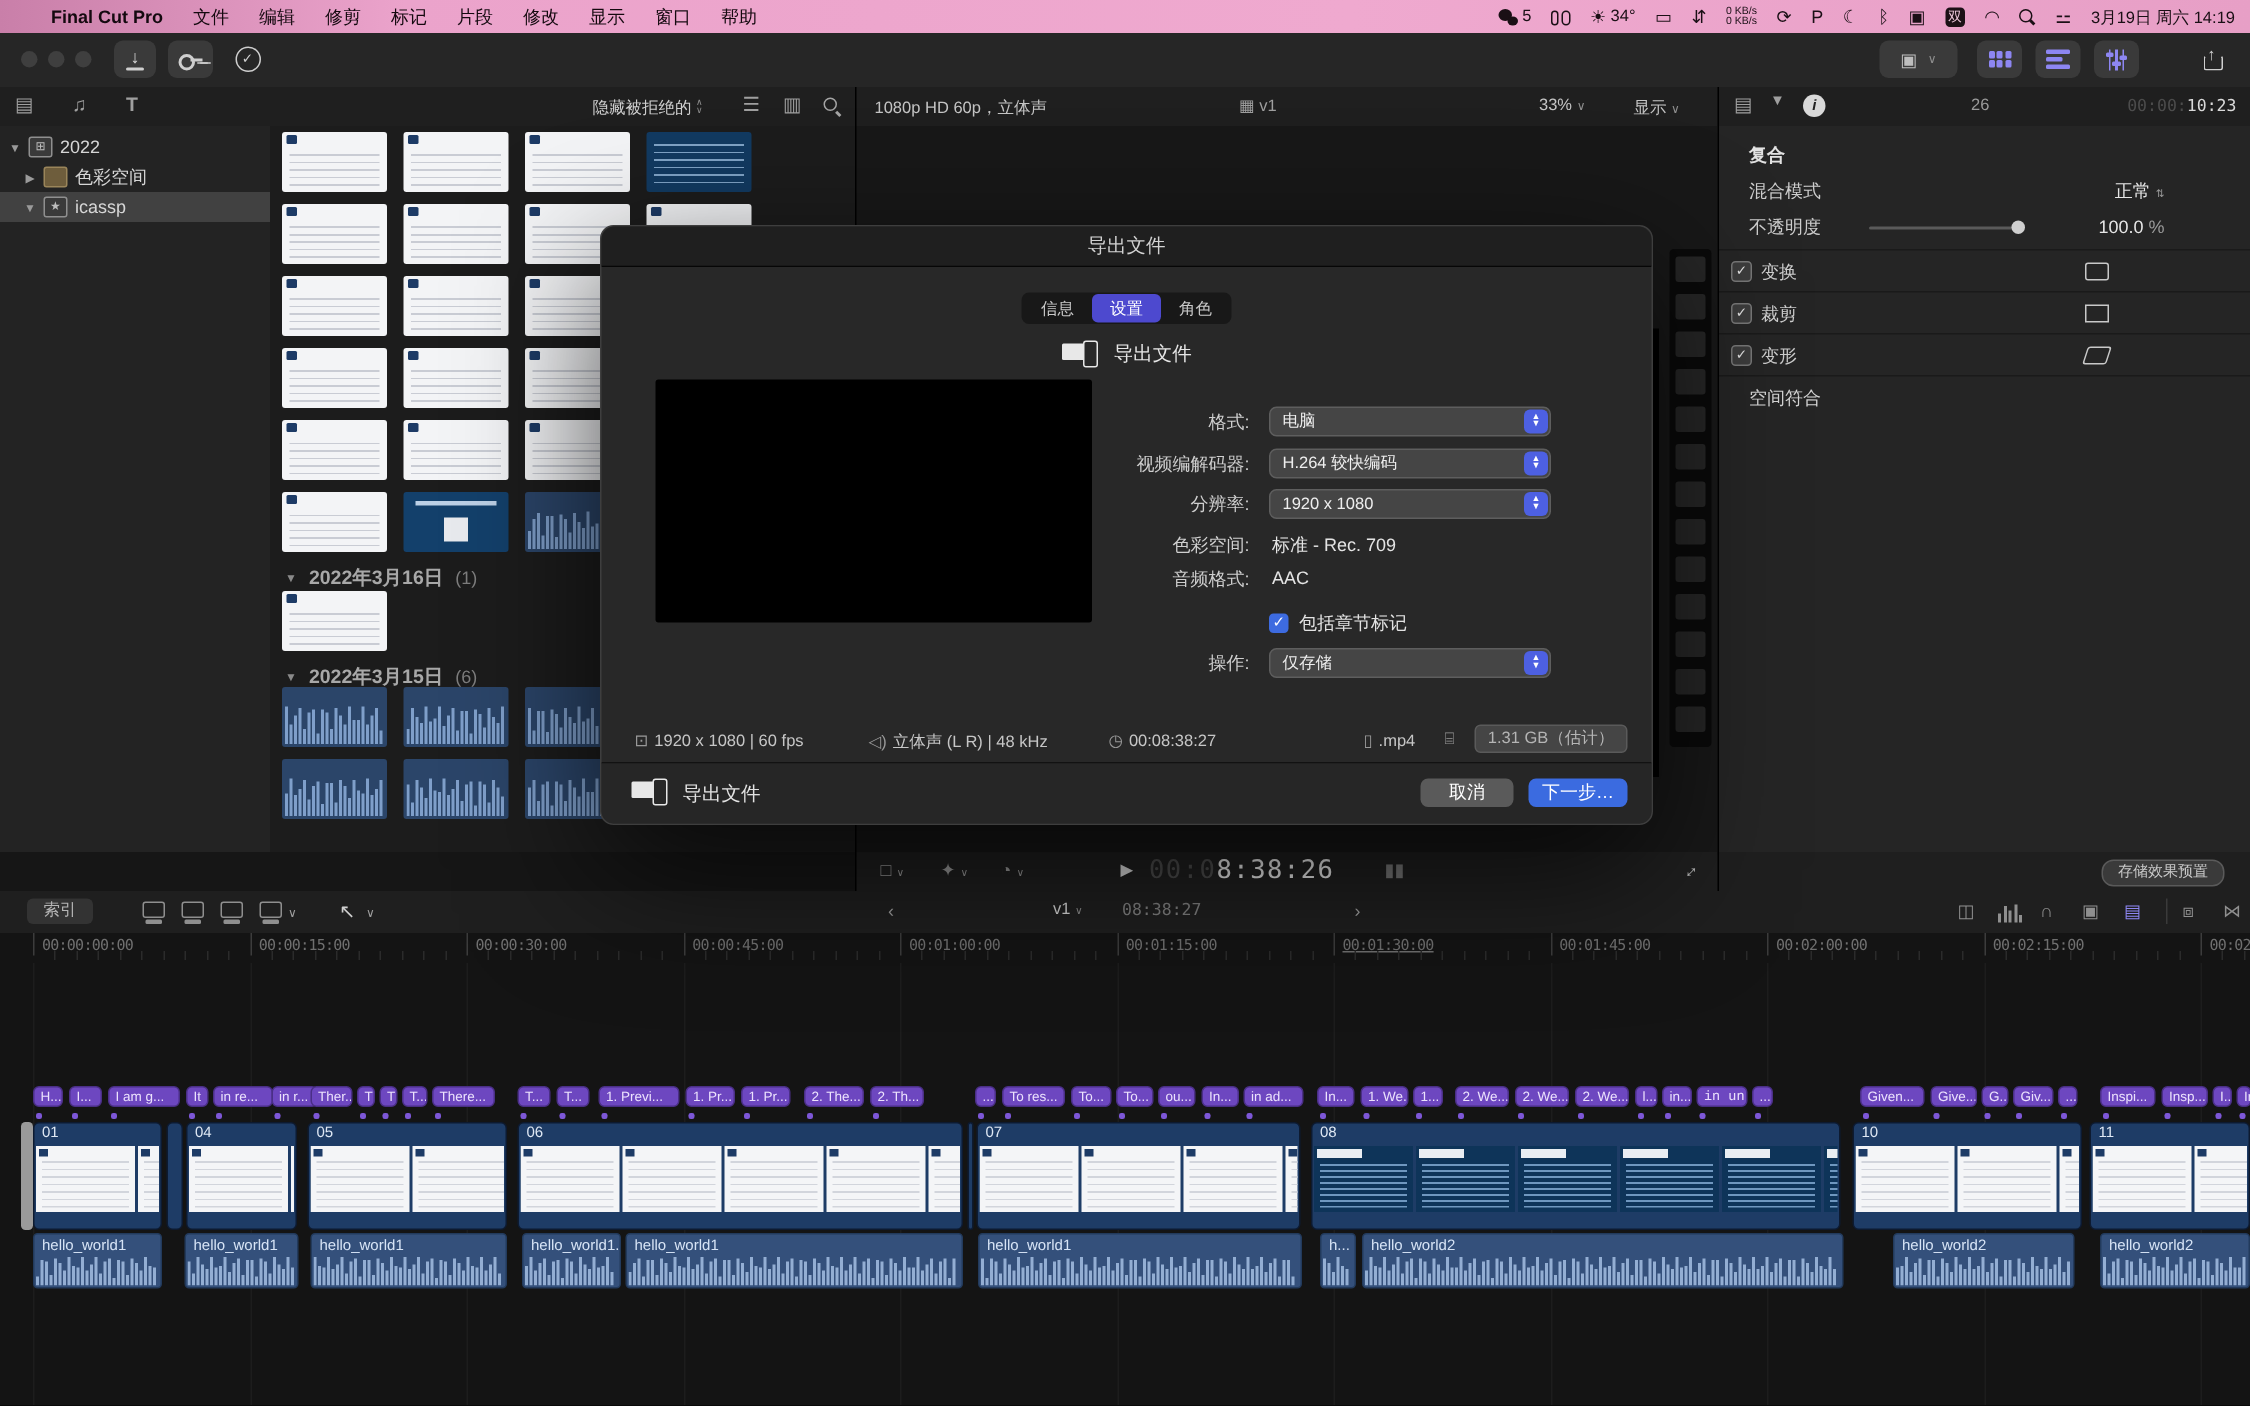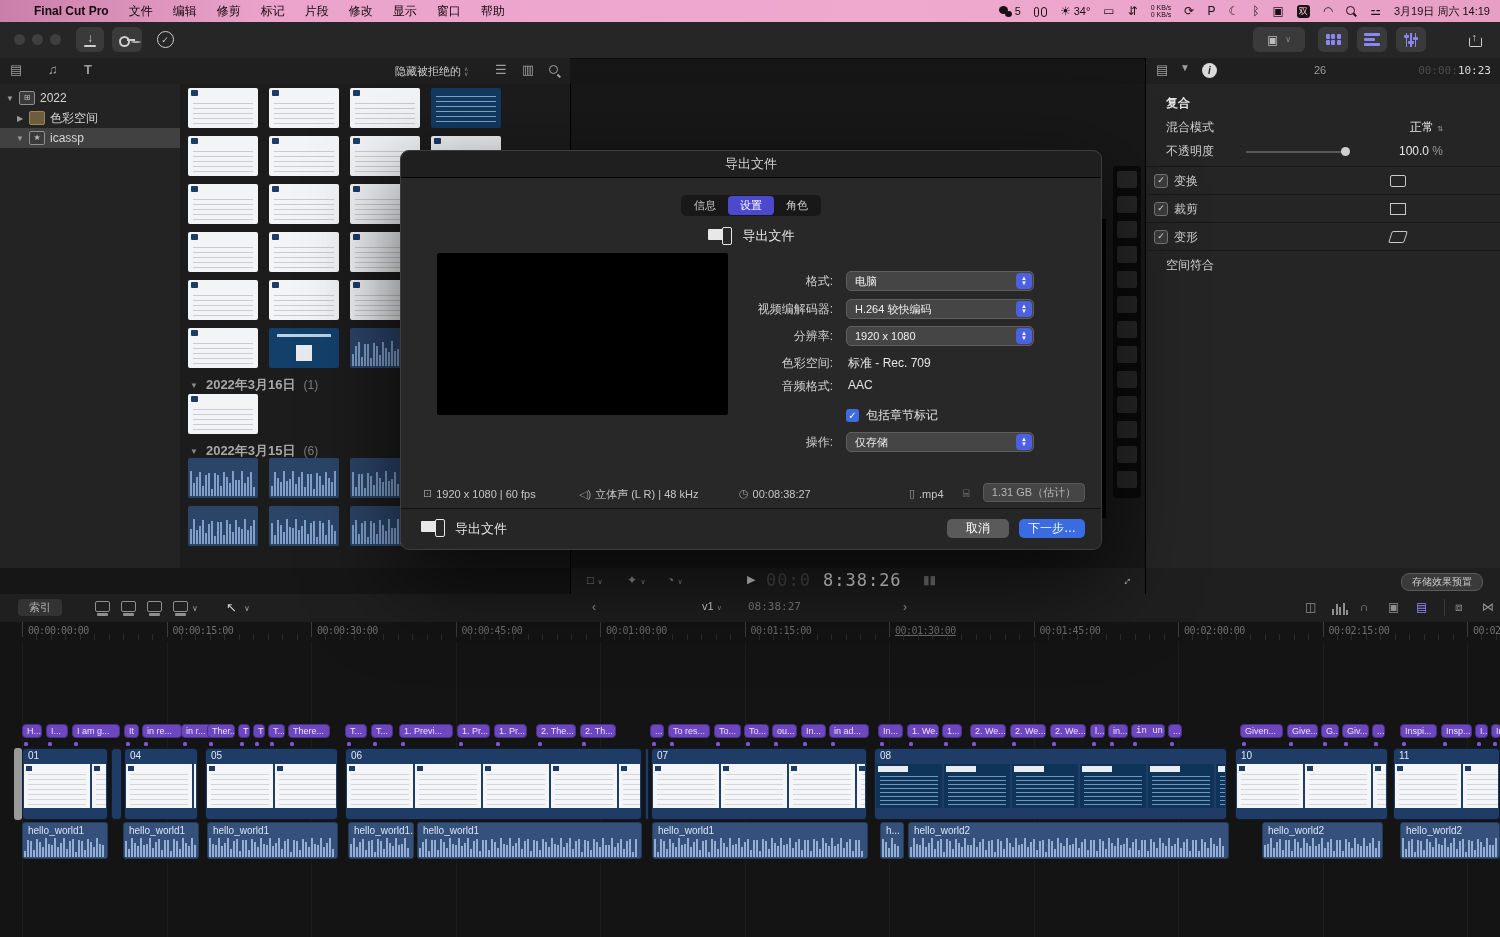--- a/index.html
+++ b/index.html
@@ -94,21 +94,21 @@
   .slider{position:absolute;left:100px;top:50%;width:100px;height:2px;background:#5a5a5a;border-radius:1px;}
   .slider .knob{position:absolute;right:-4px;top:-4px;width:9px;height:9px;border-radius:50%;background:#cfcfcf;}
   .reset-dim{position:absolute;right:12px;color:#474747;font-size:11px;}
   
   .statusrow{top:568px;height:26px;background:#1f1f1f;border-bottom:1px solid #0a0a0a;color:#bdbdbd;font-size:11px;}
   #bstat{left:0;width:570px;display:flex;align-items:center;justify-content:center;}
   #vctrl{left:570px;width:575px;border-left:1px solid #000;}
   #ifoot{left:1145px;width:355px;border-left:1px solid #000;}
   .vic{position:absolute;top:5px;color:#9a9a9a;font-size:12px;}
   #bigtc{position:absolute;left:195px;top:2px;font-family:"DejaVu Sans Mono",monospace;font-size:17px;letter-spacing:1px;}
-  #bigtc .dim{color:#4c4c4c;} #bigtc .lit{color:#e9e9e9;margin-left:12px;}
+  #bigtc .dim{color:#4c4c4c;} #bigtc .lit{color:#e9e9e9;}
   #preset-btn{position:absolute;right:18px;top:5px;height:16px;padding:0 10px;background:#3a3a3a;border:1px solid #5a5a5a;border-radius:8px;color:#c9c9c9;font-size:10px;line-height:15px;}
   
   #tltb{left:0;top:594px;width:1500px;height:28px;background:#1f1f1f;border-bottom:1px solid #0a0a0a;color:#9f9f9f;font-size:11px;}
   #idx-btn{position:absolute;left:18px;top:5px;height:17px;padding:0 11px;background:#333;border-radius:4px;color:#b5b5b5;font-size:11px;line-height:16px;}
   .edit-ic{position:absolute;top:7px;width:13px;height:9px;border:1.3px solid #8f8f8f;border-radius:2px;}
   .edit-ic:after{content:"";position:absolute;left:1px;right:1px;bottom:-5px;height:3px;background:#8f8f8f;border-radius:1px;}
   .tnav{position:absolute;top:6px;color:#9f9f9f;}
   .tl-ric{position:absolute;top:6px;color:#8f8f8f;font-size:12px;}
   .meters{position:absolute;display:flex;gap:1.5px;align-items:flex-end;height:12px;}
   .meters i{width:2px;background:#8f8f8f;display:block;}
@@ -292,20 +292,26 @@
     <span class="hicon" style="left:10px">▤</span>
     <span class="hicon" style="left:48px">♫</span>
     <span class="hicon" style="left:84px;font-weight:bold">T</span>
     <span class="abs" style="left:395px;top:6px;color:#cfcfcf"><span>隐藏被拒绝的</span><span class="chev2">
           <span>∧</span>
           <span>∨</span>
         </span></span>
     <span class="hicon" style="left:495px">☰</span>
     <span class="hicon" style="left:522px">▥</span>
     <span class="abs" style="left:549px;top:7px"><span class="lens2"></span></span>
+  </div>
+  <div id="hdr-viewer" class="abs hdr">
+    <span class="abs" style="left:12px;top:6px;color:#c4c4c4">1080p HD 60p，立体声</span>
+    <span class="abs" style="left:255px;top:6px;color:#9f9f9f">▦ <span>v1</span></span>
+    <span class="abs" style="left:455px;top:6px;color:#c4c4c4"><span>33%</span> <span style="font-size:8px;color:#8f8f8f">∨</span></span>
+    <span class="abs" style="left:518px;top:6px;color:#c4c4c4"><span>显示</span> <span style="font-size:8px;color:#8f8f8f">∨</span></span>
   </div>
   <div id="hdr-inspector" class="abs hdr">
     <span class="hicon" style="left:10px">▤</span>
     <span class="hicon" style="left:34px;font-size:10px">▼</span>
     <span class="abs" style="left:56px;top:5px;width:15px;height:15px;border-radius:50%;background:#d9d9d9;color:#222;font-size:10px;text-align:center;line-height:15px;font-style:italic;font-weight:bold">i</span>
     <span class="abs" style="left:168px;top:6px;color:#9a9a9a">26</span>
     <span class="abs" style="right:10px;top:6px;font-family:'DejaVu Sans Mono',monospace"><span style="color:#4c4c4c">00:00:</span><span style="color:#d9d9d9">10:23</span></span>
   </div>
 
   <div id="sidebar" class="abs">

